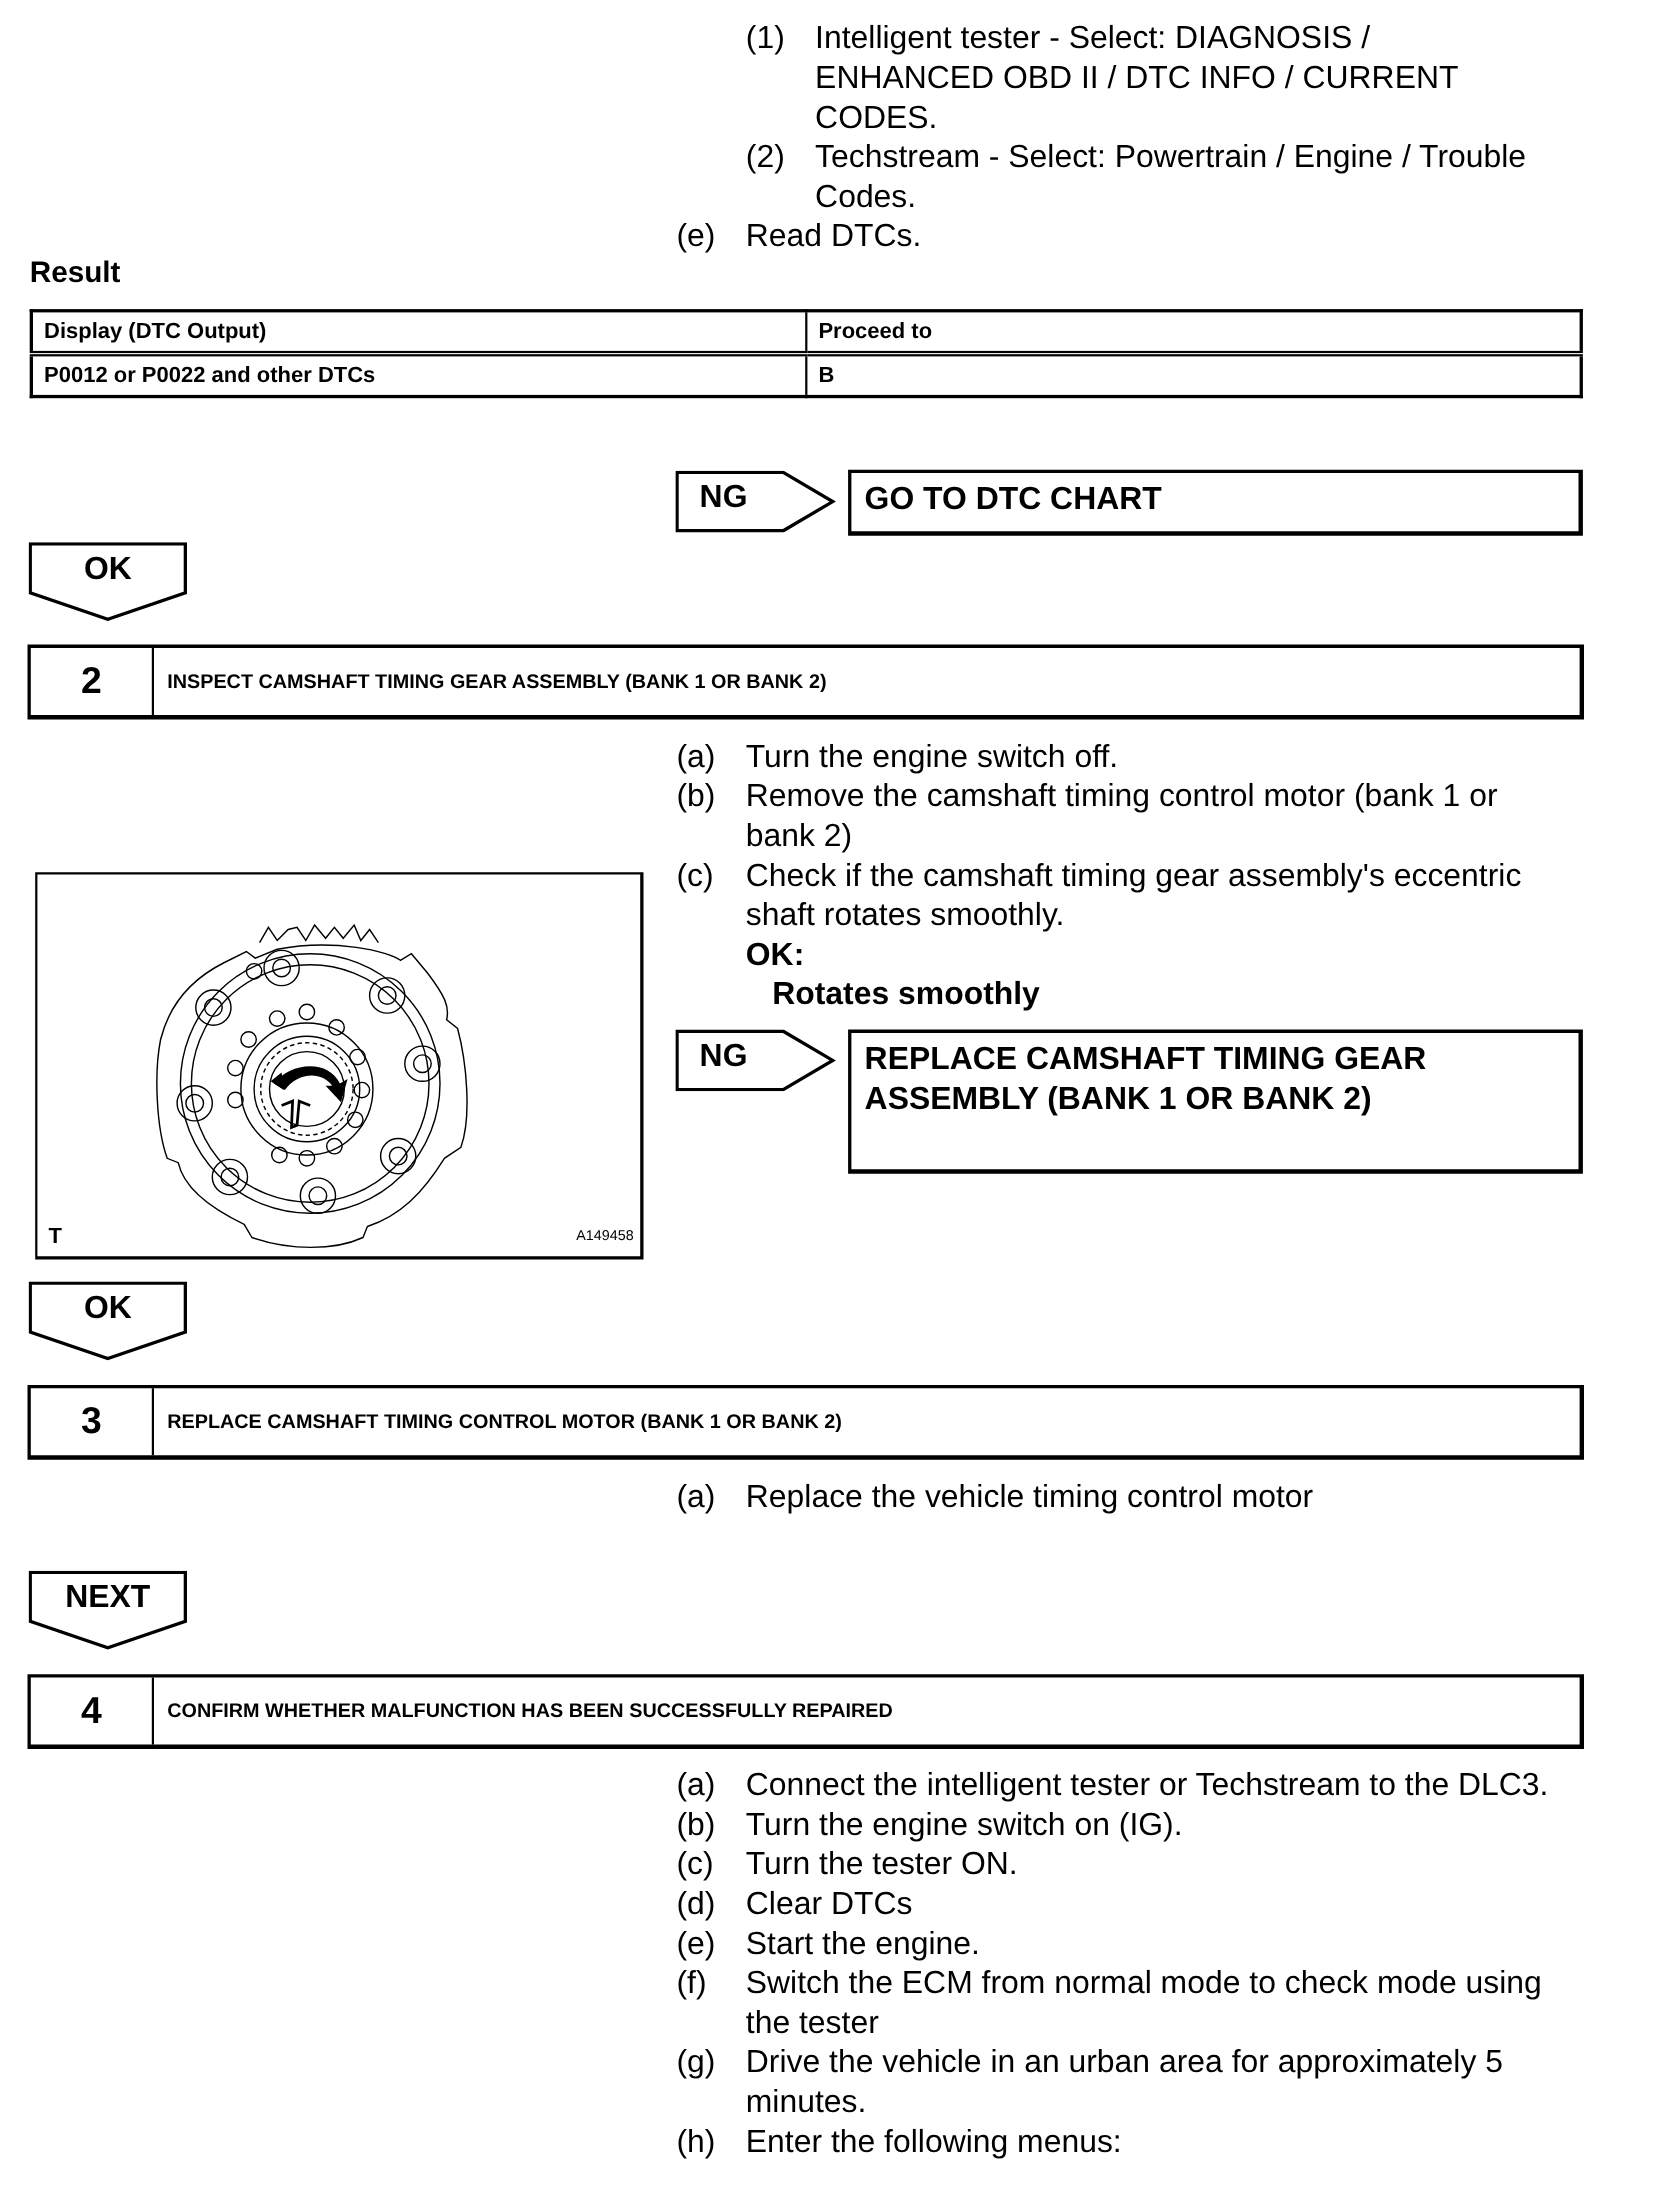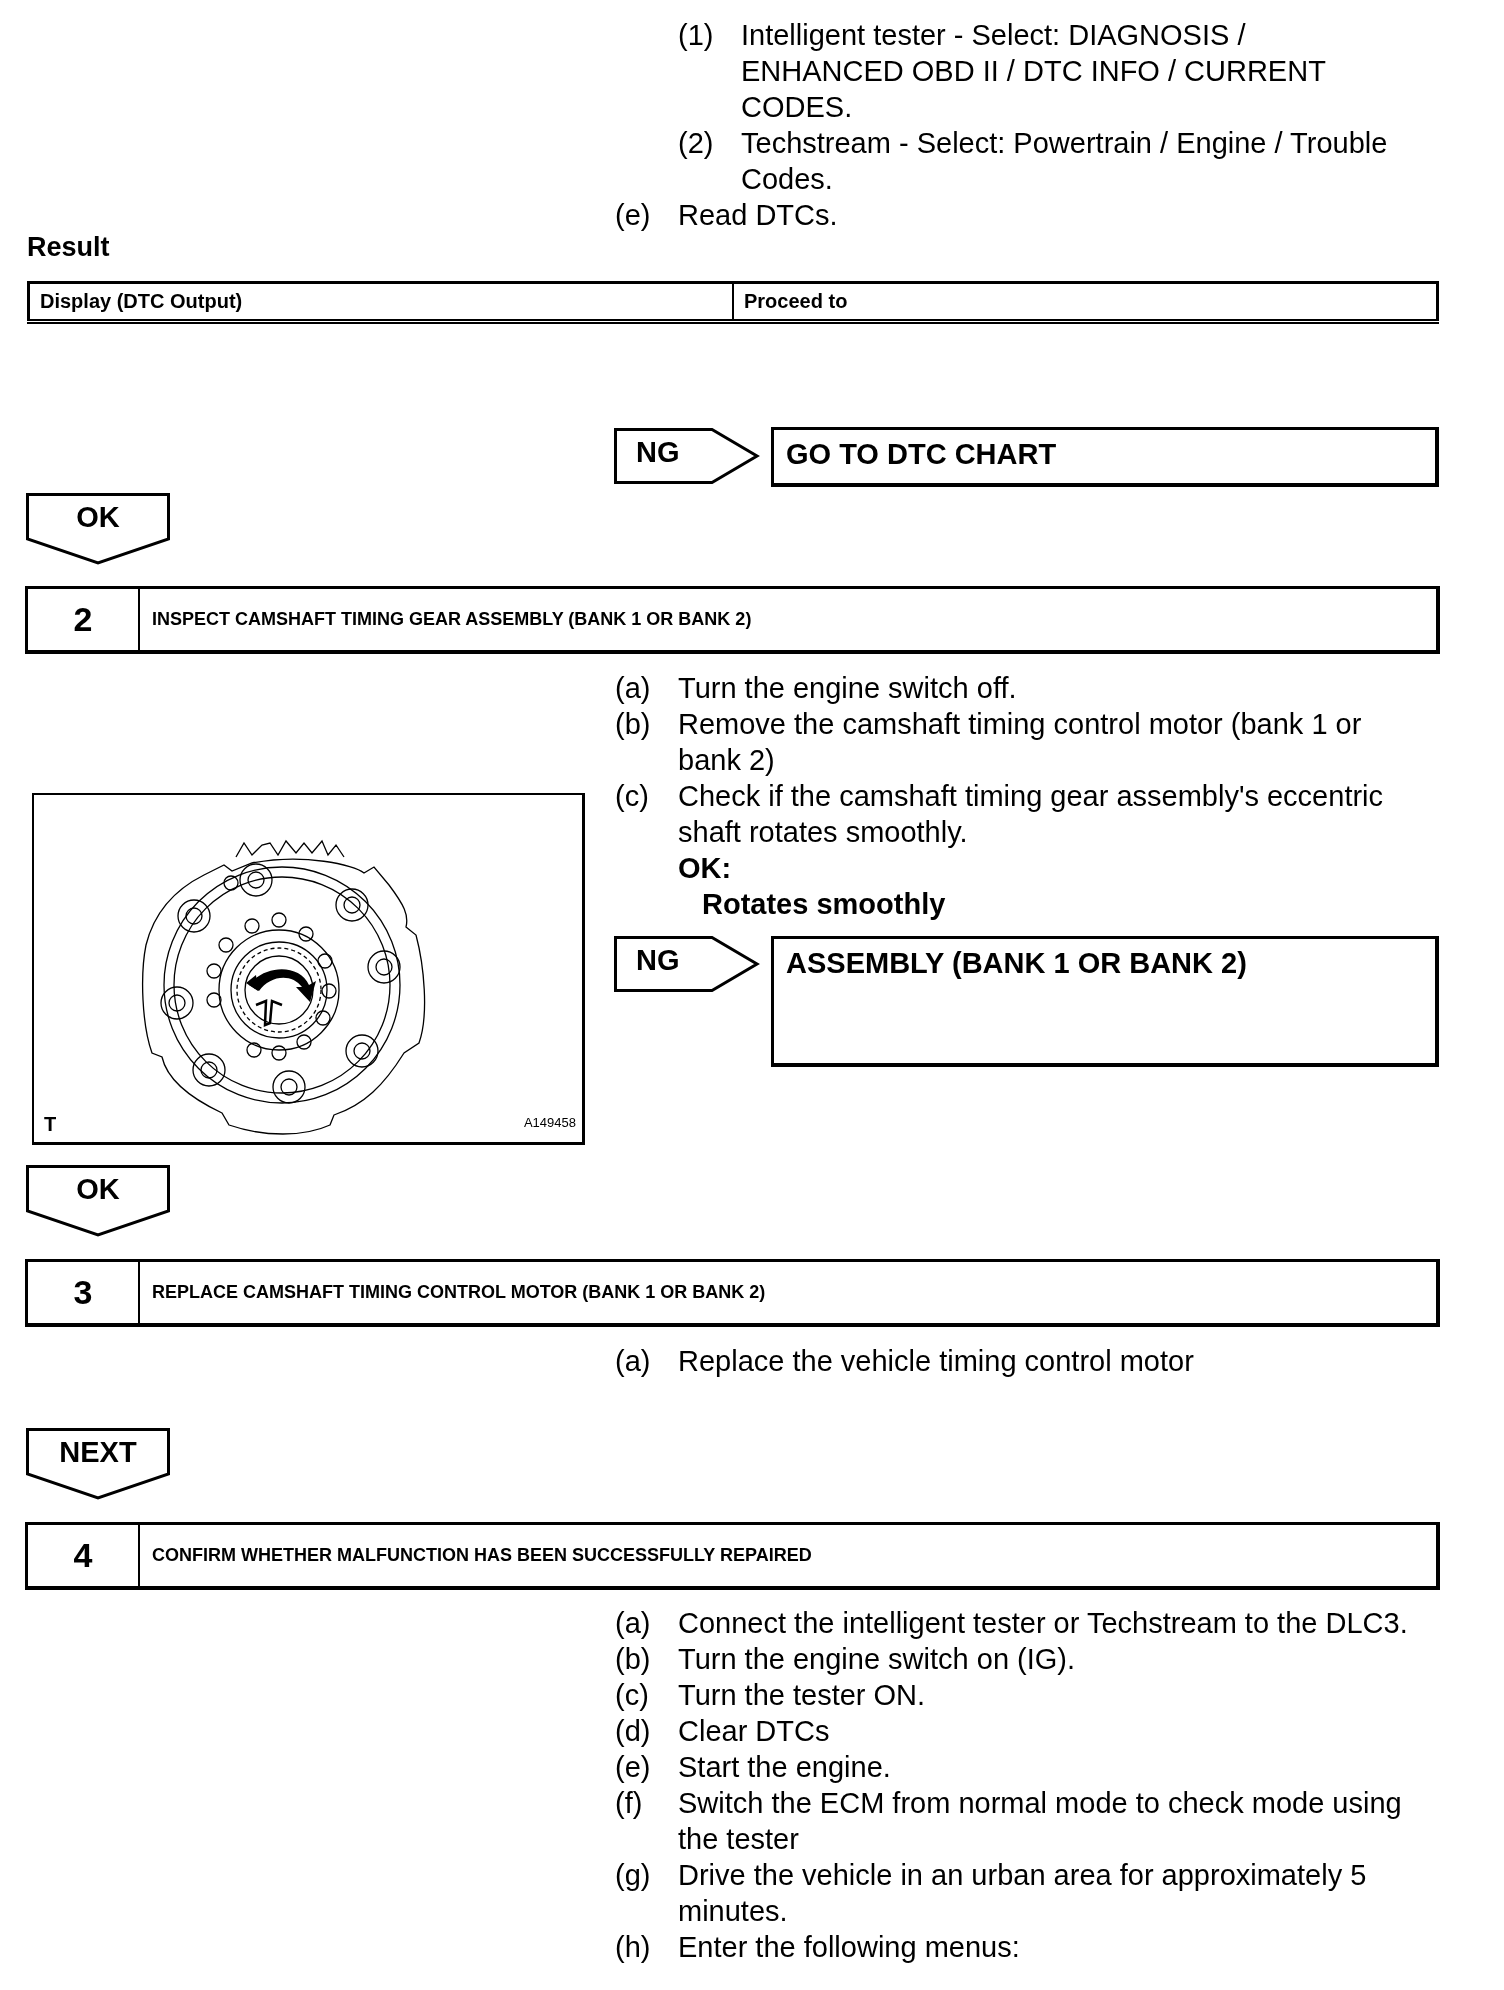--- a/index.html
+++ b/index.html
@@ -60,20 +60,24 @@
     <span class="txt">Read DTCs.</span>
 </div>
 
 <div class="abs result-heading">Result</div>
 <table class="res">
   <tbody>
       <tr class="head">
     <td style="width:50%">Display (DTC Output)</td>
     <td>Proceed to</td>
   </tr>
+  <tr>
+    <td>P0012 or P0022 and other DTCs</td>
+    <td>B</td>
+  </tr>
 </tbody>
   </table>
 
 <div class="arrow-ng" style="left:614px;top:428px;">
   <svg width="146" height="56" style="position:absolute;left:0;top:0;">
     <polygon points="1.5,1.5 98,1.5 143,28 98,54.5 1.5,54.5" fill="#fff" stroke="#000" stroke-width="3"></polygon>
   </svg>
   <span>NG</span>
 </div>
 <div class="target-box" style="left:771px;top:427px;width:668px;height:60px;">
@@ -179,20 +183,21 @@
   <span class="fig-id">A149458</span>
 </div>
 
 <div class="arrow-ng" style="left:614px;top:936px;">
   <svg width="146" height="56" style="position:absolute;left:0;top:0;">
     <polygon points="1.5,1.5 98,1.5 143,28 98,54.5 1.5,54.5" fill="#fff" stroke="#000" stroke-width="3"></polygon>
   </svg>
   <span>NG</span>
 </div>
 <div class="target-box" style="left:771px;top:936px;width:668px;height:131px;">
+  <div>REPLACE CAMSHAFT TIMING GEAR</div>
   <div>ASSEMBLY (BANK 1 OR BANK 2)</div>
 </div>
 
 <div class="arrow-down" style="left:26px;top:1165px;">
   <svg width="144" height="72" style="position:absolute;left:0;top:0;">
     <polygon points="1.5,1.5 142.5,1.5 142.5,46 72,70 1.5,46" fill="#fff" stroke="#000" stroke-width="3"></polygon>
   </svg>
   <span>OK</span>
 </div>
 

